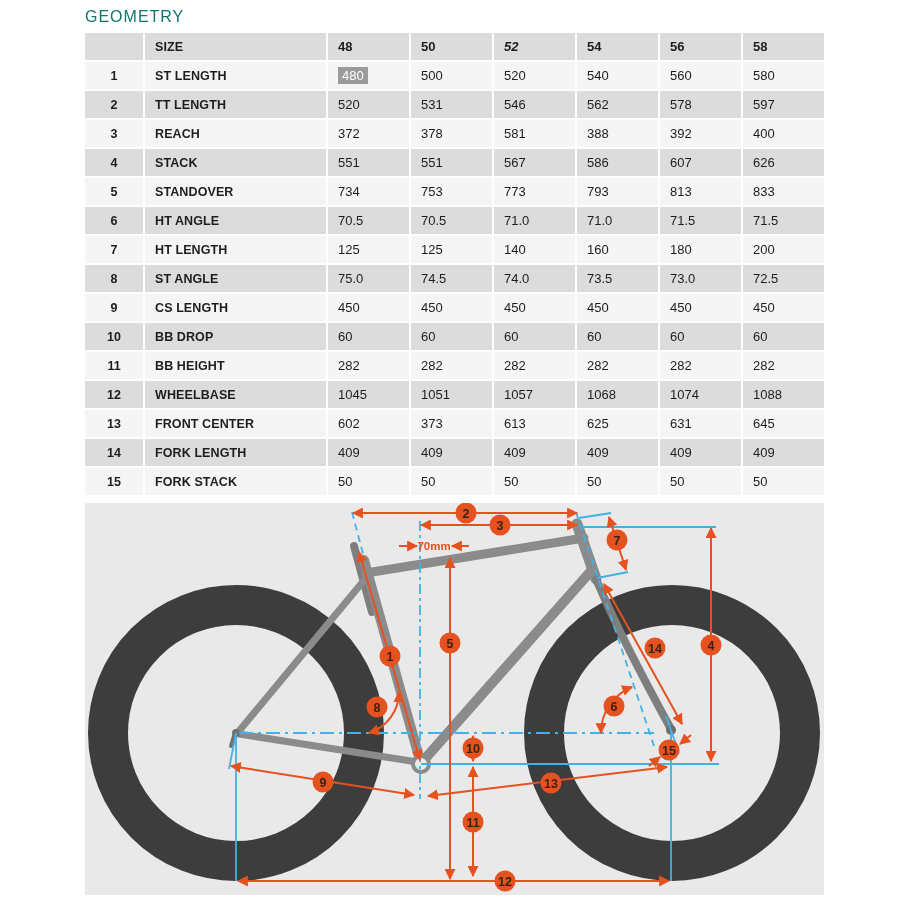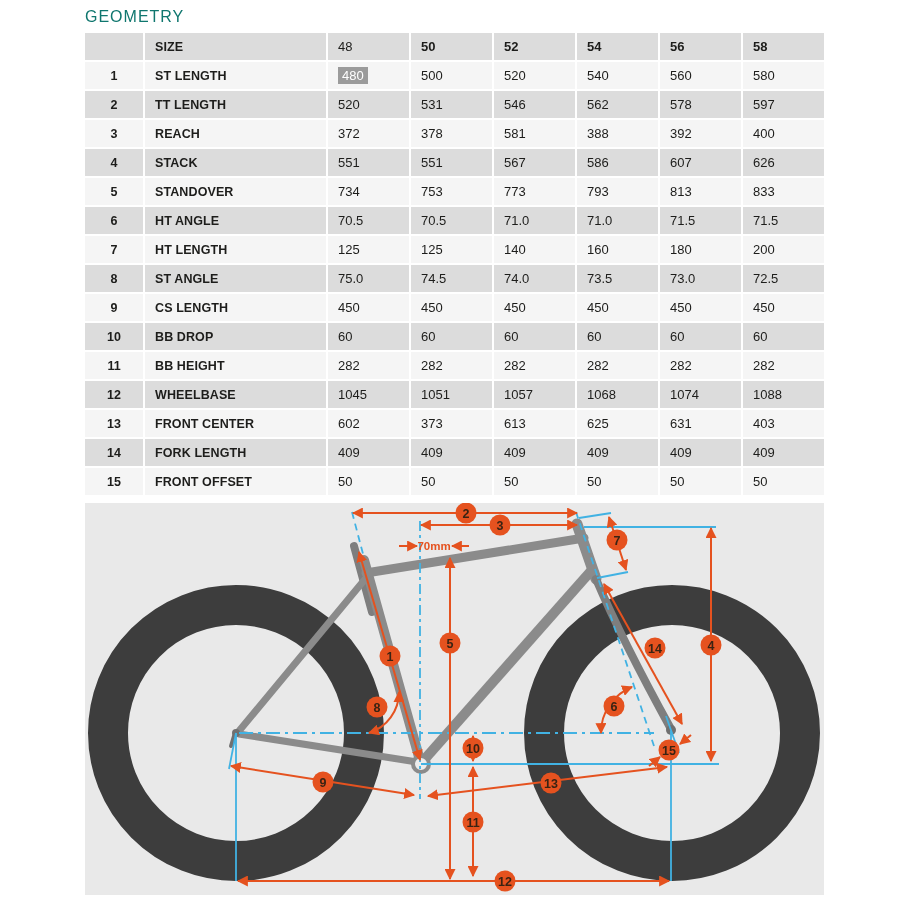--- a/index.html
+++ b/index.html
@@ -33,23 +33,23 @@
   svg text{font-family:"Liberation Sans", sans-serif;}
 </style>
 </head>
 <body>
 
 <div class="page-title">GEOMETRY</div>
 
 <div class="geo-table" id="geo-table">
     <div class="cell c-gray num"></div>
     <div class="cell c-gray label">SIZE</div>
-    <div class="cell c-gray value" style="font-weight: normal;">48</div>
+    <div class="cell c-gray value" style="font-weight: bold;">48</div>
     <div class="cell c-gray value" style="font-weight: bold;">50</div>
-    <div class="cell c-gray value" style="font-weight: bold;">52</div>
+    <div class="cell c-gray value" style="font-weight: bold; font-style: italic;">52</div>
     <div class="cell c-gray value" style="font-weight: bold;">54</div>
     <div class="cell c-gray value" style="font-weight: bold;">56</div>
     <div class="cell c-gray value" style="font-weight: bold;">58</div>
     <div class="cell c-light num">1</div>
     <div class="cell c-light label">ST LENGTH</div>
     <div class="cell c-light value">
       <span class="hl">480</span>
     </div>
     <div class="cell c-light value">500</div>
     <div class="cell c-light value">520</div>
@@ -144,31 +144,31 @@
     <div class="cell c-gray value">1068</div>
     <div class="cell c-gray value">1074</div>
     <div class="cell c-gray value">1088</div>
     <div class="cell c-light num">13</div>
     <div class="cell c-light label">FRONT CENTER</div>
     <div class="cell c-light value">602</div>
     <div class="cell c-light value">373</div>
     <div class="cell c-light value">613</div>
     <div class="cell c-light value">625</div>
     <div class="cell c-light value">631</div>
-    <div class="cell c-light value">403</div>
+    <div class="cell c-light value">645</div>
     <div class="cell c-gray num">14</div>
     <div class="cell c-gray label">FORK LENGTH</div>
     <div class="cell c-gray value">409</div>
     <div class="cell c-gray value">409</div>
     <div class="cell c-gray value">409</div>
     <div class="cell c-gray value">409</div>
     <div class="cell c-gray value">409</div>
     <div class="cell c-gray value">409</div>
     <div class="cell c-light num">15</div>
-    <div class="cell c-light label">FRONT OFFSET</div>
+    <div class="cell c-light label">FORK STACK</div>
     <div class="cell c-light value">50</div>
     <div class="cell c-light value">50</div>
     <div class="cell c-light value">50</div>
     <div class="cell c-light value">50</div>
     <div class="cell c-light value">50</div>
     <div class="cell c-light value">50</div>
   </div>
 
 <div class="diagram-wrap">
 <svg width="739" height="392" viewBox="85 503 739 392">

